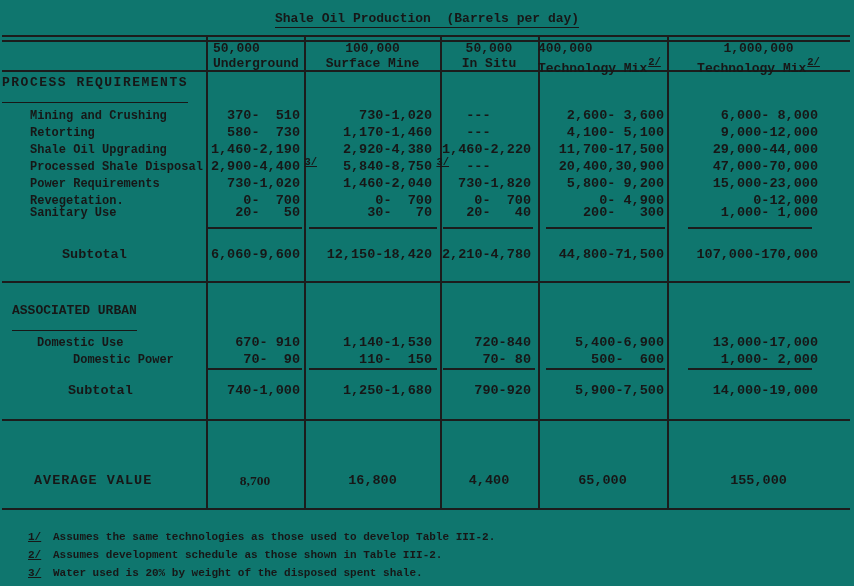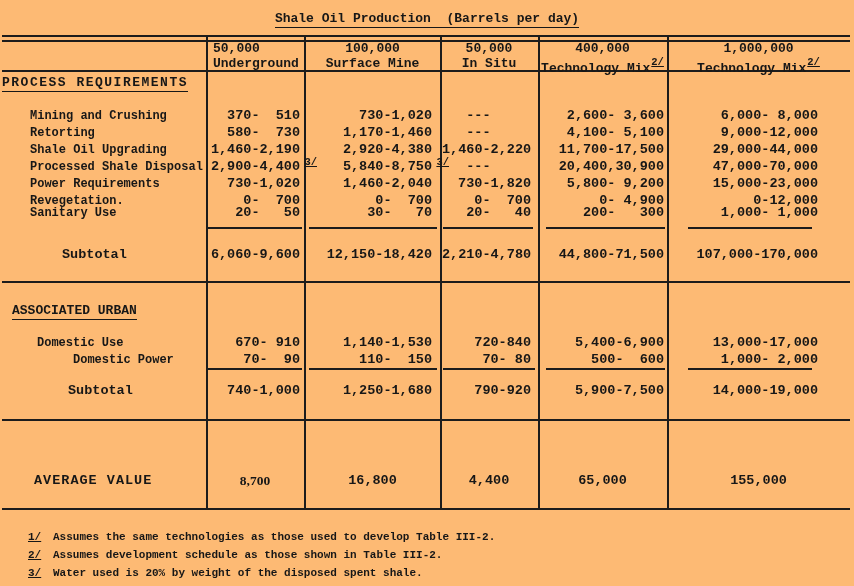--- a/index.html
+++ b/index.html
@@ -1,47 +1,47 @@
 <!DOCTYPE html>
 <html><head>
 <meta charset="utf-8">
 <style>
   html,body { margin:0; padding:0; background:#e8e8e4; }
   .page {
-    position:relative; width:854px; height:586px; background:#fdba74;
+    position:relative; width:854px; height:586px; background:#0f766e;
     font-family:"Liberation Mono","DejaVu Sans Mono",monospace;
     color:#171717; font-weight:bold; overflow:hidden;
   }
   .title-wrap { position:absolute; top:9px; left:0; width:854px; text-align:center; }
   .title { display:inline-block; font-size:13px; border-bottom:1.5px solid #171717; padding-bottom:1px; white-space:pre; }
 
   .hline { position:absolute; background:#1c1c1c; height:2px; left:2px; width:848px; }
   .vline { position:absolute; background:#1c1c1c; width:2px; top:36px; height:474px; }
   .hsum  { position:absolute; background:#1c1c1c; height:2px; }
 
   .row { position:absolute; left:0; width:854px; height:17px; }
   .lab { position:absolute; left:30px; font-size:12px; line-height:14px; white-space:pre; }
-  .heading { position:absolute; font-size:13px; line-height:14px; border-bottom:1.5px solid #171717; padding-bottom:1px; white-space:pre; }
+  .heading { position:absolute; font-size:13px; line-height:14px; border-bottom:1.5px solid #171717; padding-bottom:12px; white-space:pre; }
   .v { position:absolute; font-size:13.5px; line-height:14px; text-align:right; white-space:pre; }
   .c1 { left:207px; width:93px; }
   .c2 { left:306px; width:126px; }
   .c3 { left:442px; width:89px; }
   .c4 { left:540px; width:124px; }
   .c5 { left:669px; width:149px; }
   .ctr { text-align:center; }
   .cc1 { left:206px; width:98px;font-family:Liberation Serif, serif; }
   .cc2 { left:304px; width:137px; }
   .cc3 { left:440px; width:98px; }
   .cc4 { left:538px; width:129px; }
   .cc5 { left:667px; width:183px; }
   .h { position:absolute; font-size:13px; line-height:14px; white-space:pre; }
   .h1 { left:213px; }
   .h2 { left:304px; width:137px; text-align:center; }
   .h3 { left:440px; width:98px; text-align:center; }
-  .h4 { left:538px; width:129px; text-align:center; }
+  .h4 { left:538px; width:129px; }
   .h5 { left:667px; width:183px; text-align:center; }
   sup.hfn { font-size:10.5px; position:relative; top:-2px; text-decoration:underline; margin-left:1px; }
   .fnref { position:absolute; right:-17px; top:-5px; font-size:10.5px; text-decoration:underline; }
   .wide1 { letter-spacing:1.5px; }
   .wide2 { letter-spacing:1px; }
   .bigl { font-size:13.5px; }
   .fnrow { position:absolute; left:0; width:854px; height:16px; font-size:11px; line-height:13px; }
   .fnmark { position:absolute; left:28px; text-decoration:underline; }
   .fntext { position:absolute; left:53px; white-space:pre; }
 </style>

